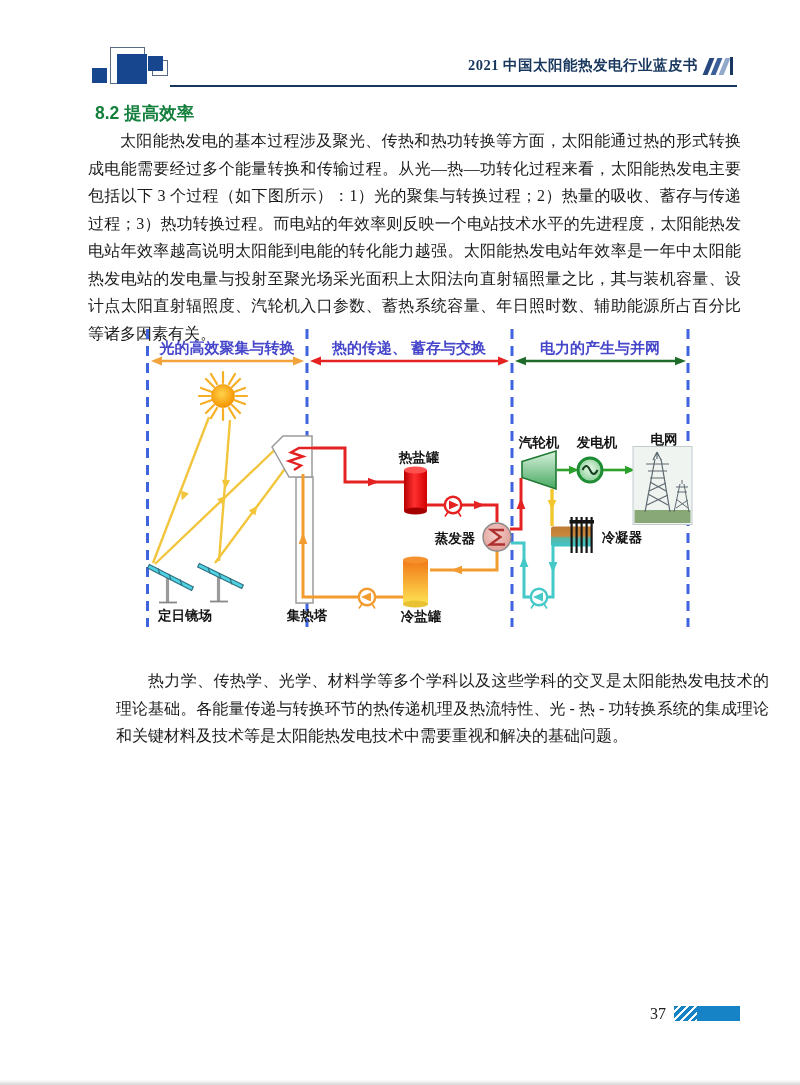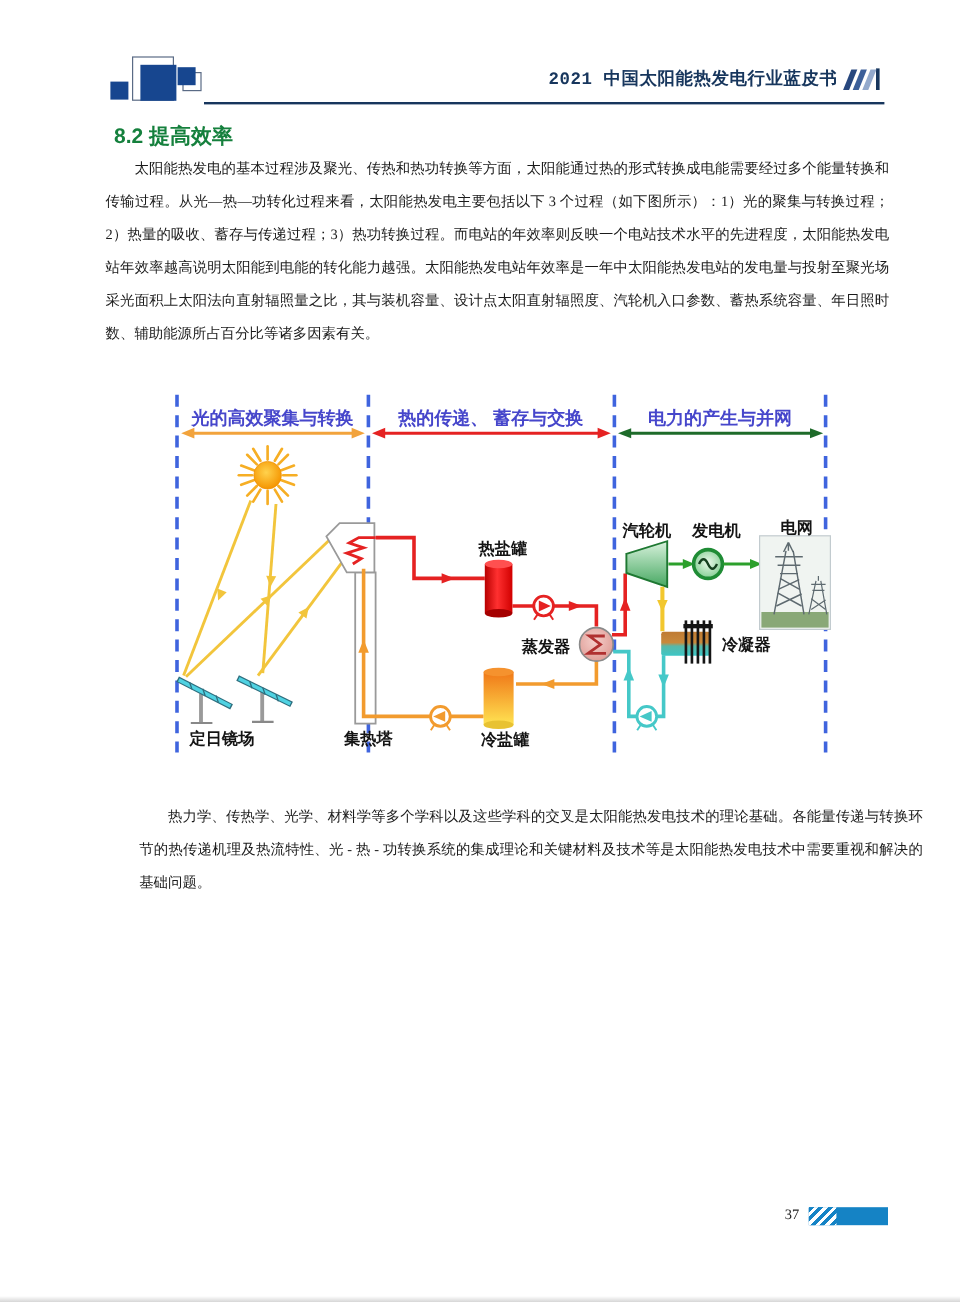--- a/index.html
+++ b/index.html
@@ -9,46 +9,46 @@
   
   .abs{position:absolute;}
   .logo-outline{background:#fff;border:1.6px solid #5A6B85;}
   .logo-fill{background:#17468F;}
   .lg-sq1{left:92px;top:68px;width:15px;height:15px;}
   .lg-out-big{left:110px;top:47px;width:33px;height:35px;}
   .lg-fill-big{left:117px;top:54px;width:30px;height:30px;}
   .lg-out-sm{left:152px;top:60px;width:14px;height:14px;border-width:1.3px;}
   .lg-fill-sm{left:148px;top:56px;width:15px;height:15px;}
   .booklet-title{left:380px;top:56px;width:318px;text-align:right;
-      font-family:Liberation Mono, monospace;font-weight:600;
+      font-family:Liberation Serif, serif;font-weight:600;
       font-size:14.5px;color:#17365D;letter-spacing:.5px;white-space:nowrap;}
   .hdr-slashes{left:706px;top:57px;height:18px;display:flex;align-items:center;}
   .hdr-slashes .sl{display:inline-block;width:5px;height:17px;margin-right:3px;transform:skewX(-22deg);}
   .sl1{background:#27477E;} .sl2{background:#3C5F99;} .sl3{background:#93A9CC;}
   .hdr-slashes .bar{display:inline-block;width:2.6px;height:18px;background:#17365D;}
   .hdr-rule{left:170px;top:85px;width:567px;height:2.4px;background:#17365D;}
 
   
   .section-heading{left:95px;top:101px;font-family:"Liberation Sans","DejaVu Sans",sans-serif;
       font-weight:600;font-size:17.5px;color:#15803d;}
-  .para{left:88px;width:653px;font-size:12px;line-height:27.5px;text-align:justify;
+  .para{left:88px;width:653px;font-size:16px;line-height:27.5px;text-align:justify;
       text-indent:2em;margin:0;}
   .p1{top:127px;} .p2{top:667px;margin-left:28px;} .p3{top:749px;}
   .fig-caption{left:88px;top:641px;width:653px;text-align:center;font-size:13.5px;font-weight:600;}
 
   
   #diagram{left:136px;top:324px;}
   .zone-title{font-family:"Liberation Sans","DejaVu Sans",sans-serif;font-weight:700;
       font-size:15px;fill:#4646CB;}
   .comp-label{font-family:"Liberation Serif","DejaVu Serif",serif;font-weight:600;
       font-size:13.5px;fill:#141414;}
   .pipe{fill:none;stroke-linejoin:miter;}
 
   
-  .page-number{left:640px;top:1005px;width:26px;text-align:right;font-size:12px;color:#222;}
+  .page-number{left:640px;top:1005px;width:26px;text-align:right;font-size:16px;color:#222;}
   .footer-bar{left:674px;top:1006px;width:66px;height:15px;background:#1583C5;}
   .footer-bar .hatch{position:absolute;left:0;top:0;width:23px;height:100%;
       background:repeating-linear-gradient(135deg,#1583C5 0 3px,#ffffff 3px 5.6px);}
   .page-edge{left:0;bottom:0;width:800px;height:5px;
       background:linear-gradient(to bottom,rgba(0,0,0,0),rgba(0,0,0,.16));}
 </style>
 </head>
 <body>
 
 <div id="page">

